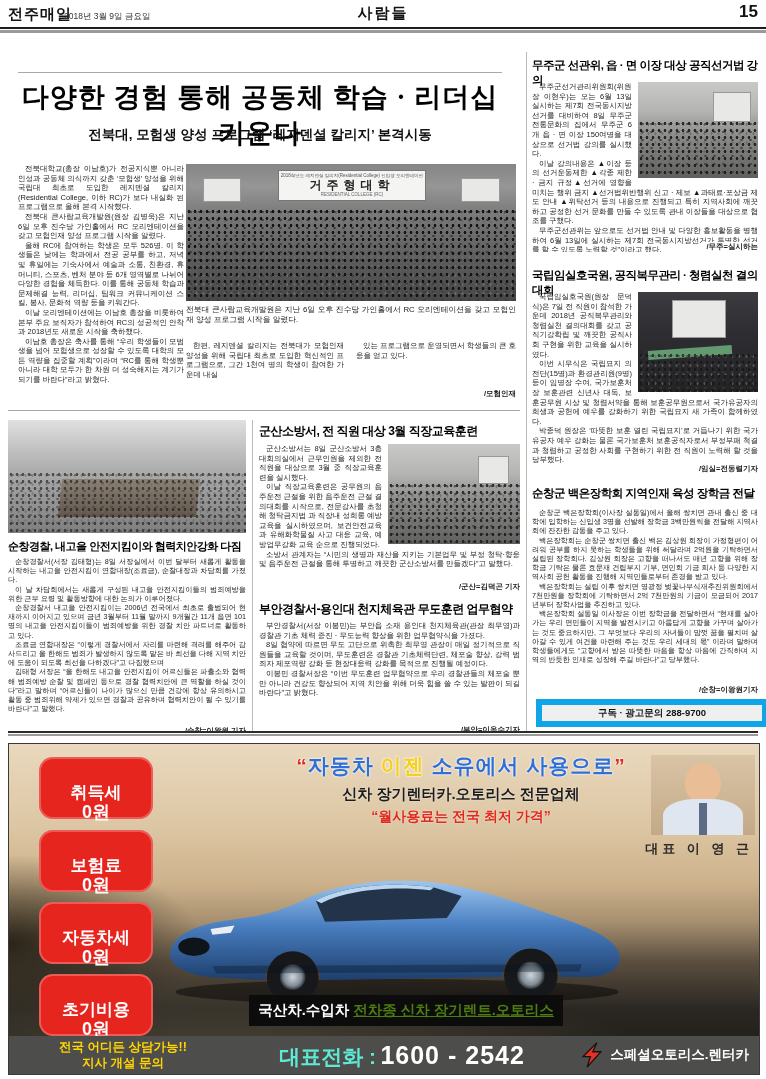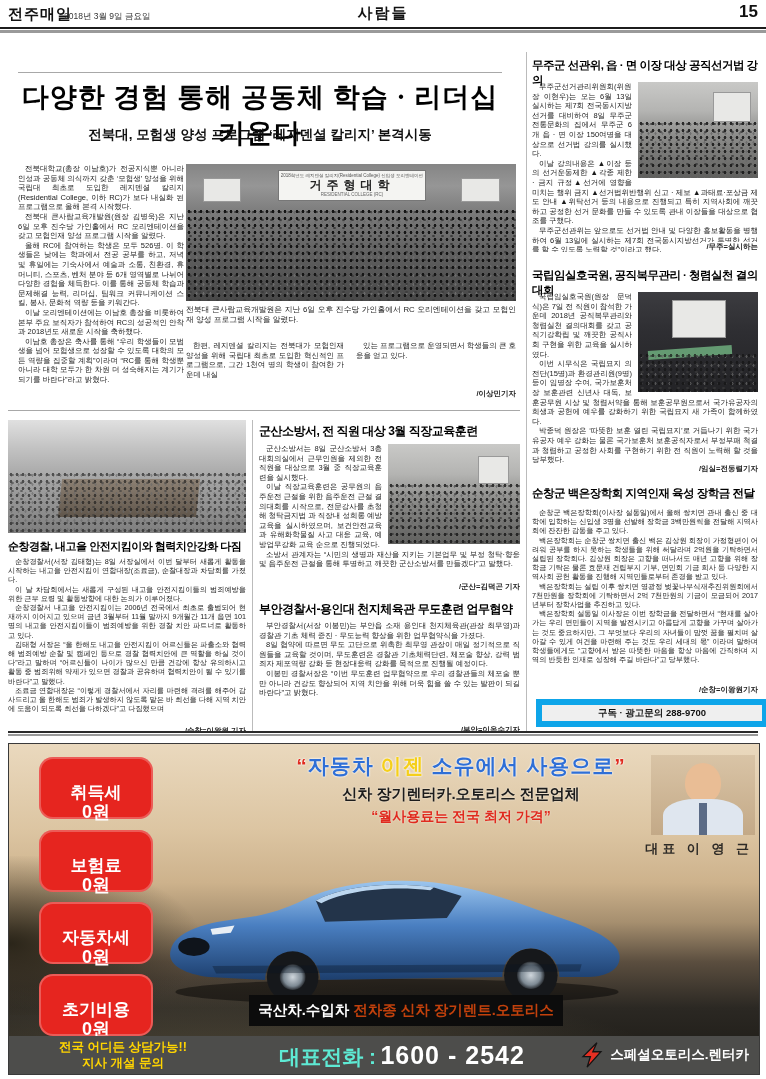--- a/index.html
+++ b/index.html
@@ -52,21 +52,21 @@
   .slogan .l1{font-size:21px;letter-spacing:1px;text-shadow:0 0 2px #fff,0 0 2px #fff;}
   .sl-red{color:#e02a1e;} .sl-blue{color:#2f6fd6;} .sl-yellow{color:#f5cf1b;}
   .slogan .l2{font-size:15px;color:#1c1c1c;margin-top:5px;text-shadow:0 0 2px rgba(255,255,255,.7);}
   .slogan .l3{font-size:14px;color:#e02a1e;margin-top:4px;text-shadow:0 0 2px rgba(255,255,255,.7);}
   .ceo{position:absolute;right:4px;top:11px;width:104px;height:80px;background:linear-gradient(180deg,#d9c4a6,#c3a987);overflow:hidden;}
   .ceo .head{position:absolute;left:34px;top:8px;width:36px;height:40px;border-radius:50% 50% 46% 46%;background:#e9bd95;}
   .ceo .shirt{position:absolute;left:12px;top:44px;width:80px;height:40px;border-radius:40% 40% 0 0;background:#dfe6ef;}
   .ceo .tie{position:absolute;left:48px;top:48px;width:8px;height:34px;background:#5b6b86;}
   .ceo-cap{position:absolute;right:6px;top:96px;width:140px;text-align:right;font-size:13px;font-weight:bold;color:#2d2a26;letter-spacing:4px;}
   .ad-banner{position:absolute;left:240px;top:251px;width:314px;height:31px;background:#0c0c0c;text-align:center;line-height:31px;font-weight:bold;font-size:14.5px;}
-  .ad-banner .w{color:#fff;} .ad-banner .y{color:#c2410c;}
+  .ad-banner .w{color:#fff;} .ad-banner .y{color:#4d7c0f;text-decoration:underline;}
   .ad-strip{position:absolute;left:0;bottom:0;width:100%;height:38px;background:#4d4d4b;}
   .contact{position:absolute;left:14px;top:3px;width:200px;text-align:center;color:#ffd400;font-weight:bold;font-size:12.5px;line-height:16px;}
   .phone{position:absolute;left:228px;top:0;width:330px;text-align:center;line-height:38px;white-space:nowrap;}
   .phone .pl{color:#5eead4;font-weight:bold;font-size:21px;}
   .phone .pn{color:#ffffff;font-weight:bold;font-size:25px;letter-spacing:1px;}
   .brand{position:absolute;right:10px;top:0;height:38px;display:flex;align-items:center;gap:5px;}
   .brand .bt{color:#fff;font-weight:bold;font-size:13.5px;}
   .car{position:absolute;left:148px;top:88px;width:480px;height:185px;}
 </style>
 </head>
@@ -100,36 +100,36 @@
     <div class="t3">RESIDENTIAL COLLEGE (RC)</div>
   </div>
 </div>
 <div class="abs caption" style="left:186px;top:305px;width:330px;">전북대 큰사람교육개발원은 지난 6일 오후 진수당 가인홀에서 RC 오리엔테이션을 갖고 모험인재 양성 프로그램 시작을 알렸다.</div>
 
 <div class="abs body-txt" style="left:186px;top:341px;width:158px;height:58px;">
   <p>한편, 레지덴셜 칼리지는 전북대가 모험인재 양성을 위해 국립대 최초로 도입한 혁신적인 프로그램으로, 그간 1천여 명의 학생이 참여한 가운데 내실</p>
 </div>
 <div class="abs body-txt" style="left:356px;top:341px;width:160px;height:58px;">
   <p>있는 프로그램으로 운영되면서 학생들의 큰 호응을 얻고 있다.</p>
-  <span class="byline">/이상민기자</span>
+  <span class="byline">/모험인재</span>
 </div>
 
 <div class="abs h-rule" style="left:8px;top:410px;width:512px;"></div>
 
 <div class="photo ph-meeting" style="left:8px;top:420px;width:238px;height:113px;">
   <div class="ph-table"></div>
   <div class="crowd" style="height:55%;opacity:.6;"></div>
 </div>
 <div class="abs art-h mid" style="left:8px;top:539px;width:240px;font-size:11px;">순창경찰, 내고을 안전지킴이와 협력치안강화 다짐</div>
 <div class="abs body-txt" style="left:8px;top:557px;width:238px;height:178px;font-size:7.2px;line-height:9.2px;">
   <p>순창경찰서(서장 김태형)는 8일 서장실에서 이번 달부터 새롭게 활동을 시작하는 내고을 안전지킴이 연합대장(조료금), 순찰대장과 차담회를 가졌다.</p>
   <p>이 날 차담회에서는 새롭게 구성된 내고을 안전지킴이들의 범죄예방을 위한 근무 요령 및 활동방향에 대한 논의가 이루어졌다.</p>
   <p>순창경찰서 내고을 안전지킴이는 2006년 전국에서 최초로 출범되어 현재까지 이어지고 있으며 금년 3월부터 11월 말까지 9개월간 11개 읍면 101명의 내고을 안전지킴이들이 범죄예방을 위한 경찰 치안 파트너로 활동하고 있다.</p>
+  <p>조료금 연합대장은 “이렇게 경찰서에서 자리를 마련해 격려를 해주어 감사드리고 올 한해도 범죄가 발생하지 않도록 맡은 바 최선을 다해 지역 치안에 도움이 되도록 최선을 다하겠다”고 다짐했으며</p>
   <p>김태형 서장은 “올 한해도 내고을 안전지킴이 어르신들은 파출소와 협력해 범죄예방 순찰 및 캠페인 등으로 경찰 협력치안에 큰 역할을 하실 것이다”라고 말하며 “어르신들이 나이가 많으신 만큼 건강에 항상 유의하시고 활동 중 범죄위해 약제가 있으면 경찰과 공유하며 협력치안이 될 수 있기를 바란다”고 말했다.</p>
-  <p>조료금 연합대장은 “이렇게 경찰서에서 자리를 마련해 격려를 해주어 감사드리고 올 한해도 범죄가 발생하지 않도록 맡은 바 최선을 다해 지역 치안에 도움이 되도록 최선을 다하겠다”고 다짐했으며</p>
   <span class="byline">/순창=이왕원 기자</span>
 </div>
 
 <div class="abs v-rule" style="left:252px;top:420px;height:315px;"></div>
 
 <div class="abs art-h mid" style="left:259px;top:423px;width:262px;">군산소방서, 전 직원 대상 3월 직장교육훈련</div>
 <div class="abs body-txt" style="left:259px;top:444px;width:261px;height:148px;">
   <div class="photo ph-lecture" style="position:relative;float:right;width:132px;height:100px;margin:0 0 3px 6px;">
     <div class="crowd" style="height:62%;opacity:.8;"></div>
     <div class="ph-screen" style="right:8%;top:12%;width:22%;height:26%;"></div>

